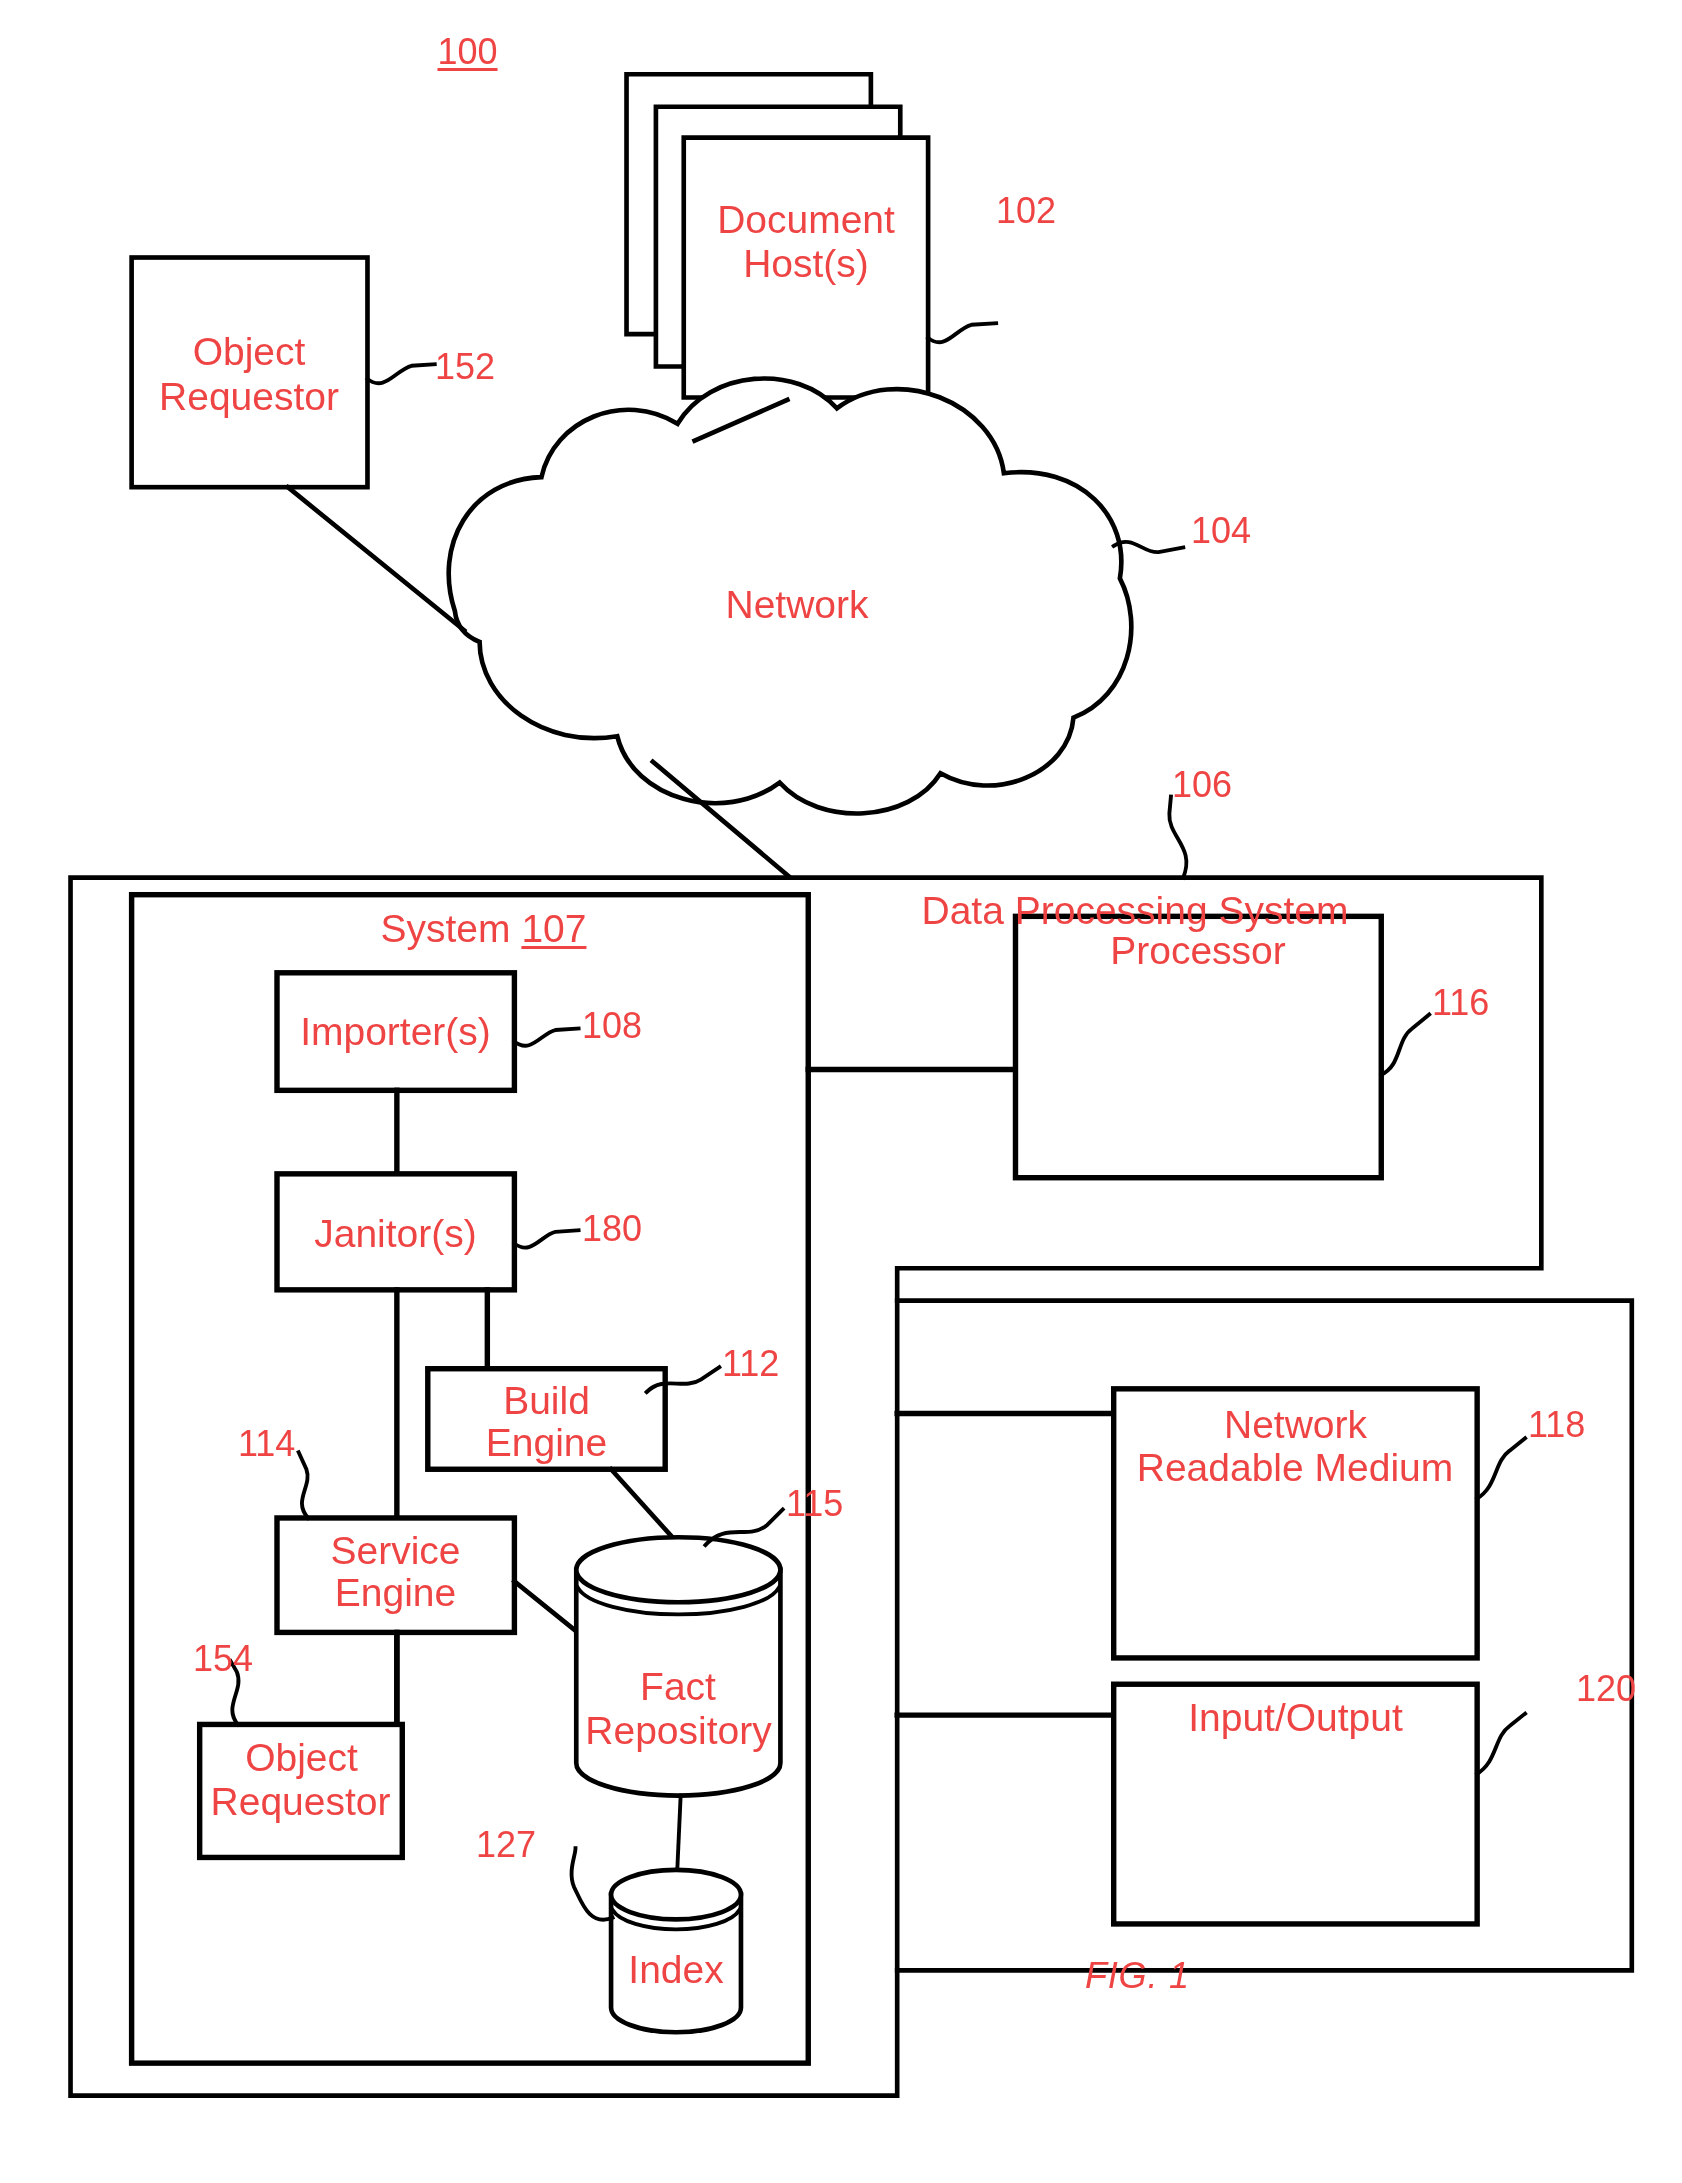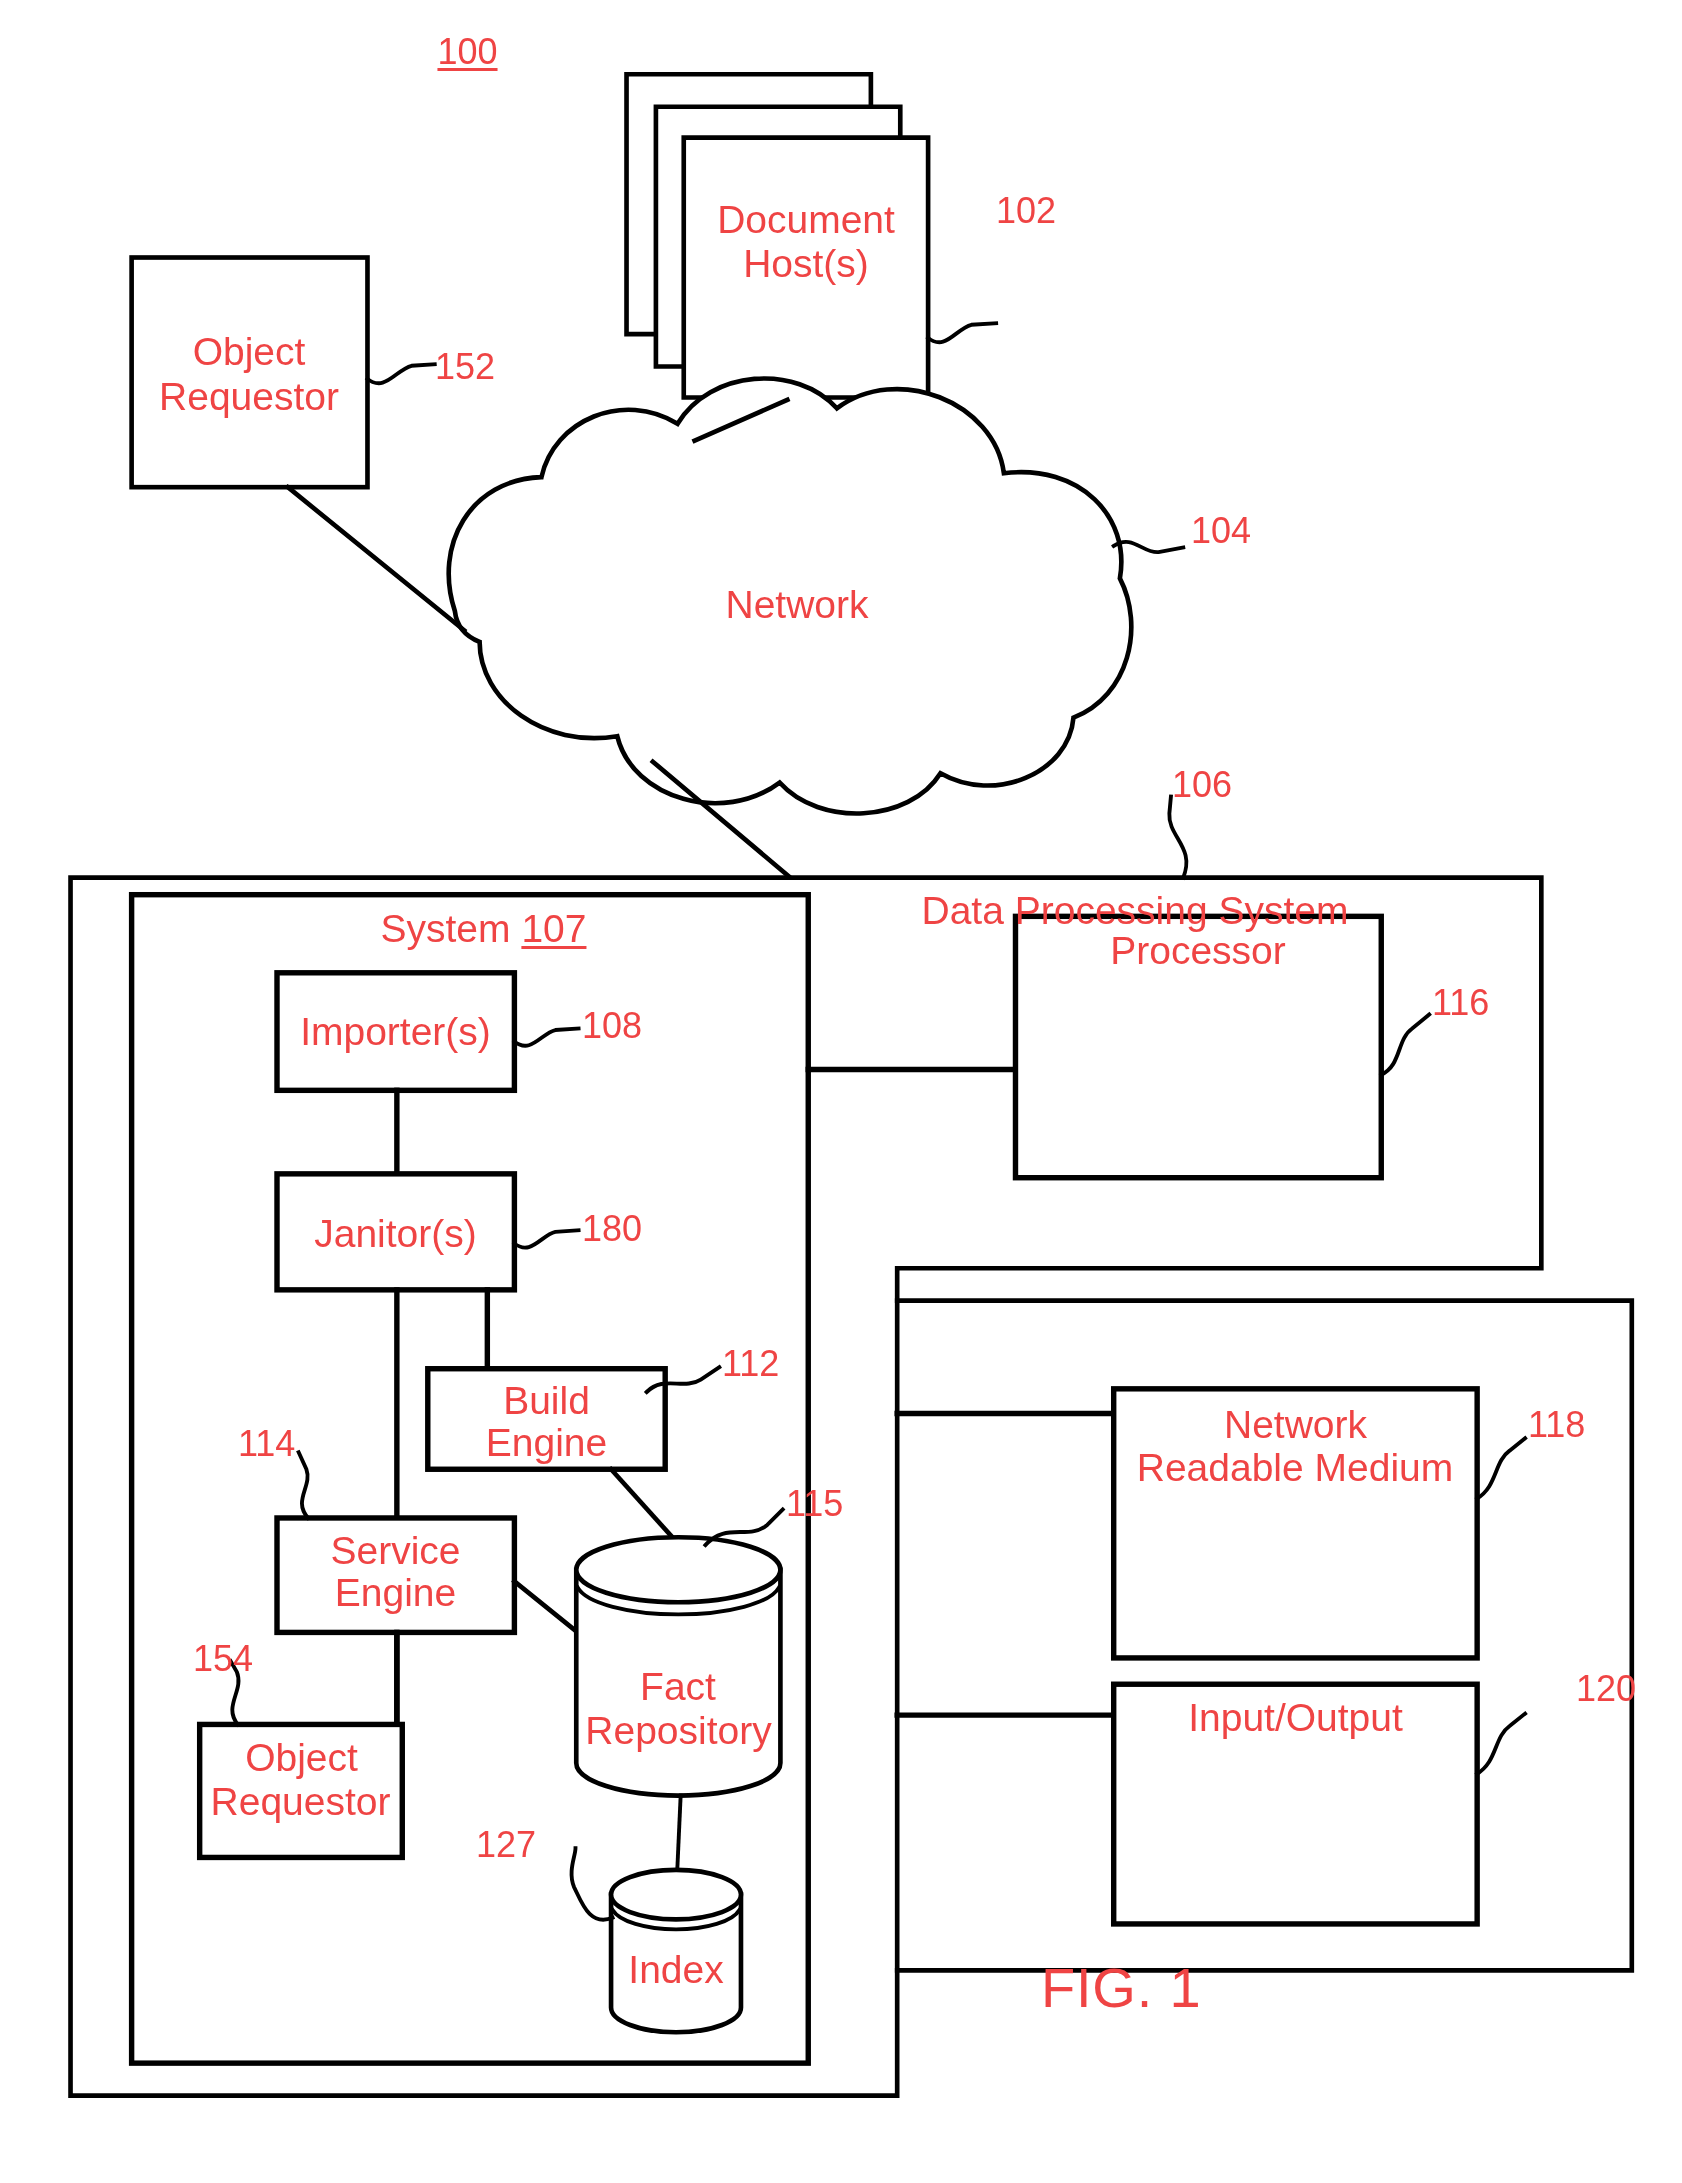--- a/index.html
+++ b/index.html
@@ -3,21 +3,21 @@
 <meta charset="utf-8">
 <style>
   html,body{margin:0;padding:0;background:#fff;}
   body{width:1683px;height:2183px;position:relative;
        font-family:"Liberation Sans",sans-serif;color:#000;overflow:hidden;}
   #fig{position:absolute;left:0;top:0;width:1683px;height:2183px;}
   .lbl{position:absolute;font-family:"Liberation Sans",sans-serif;
        color:#ef4444;white-space:pre;text-align:center;line-height:1.18;}
   .num{font-size:36px;}
   .boxtxt{font-size:39px;}
-  .fig1{font-size:56px;font-weight:400;letter-spacing:0.8px;}
+  .fig1{font-style:italic;font-size:36px;font-weight:400;letter-spacing:0.8px;margin-left:44px;}
   .u{text-decoration:underline;text-underline-offset:3.9px;}
 </style>
 </head>
 <body>
 
 <svg id="fig" viewBox="0 0 2176 2823" xmlns="http://www.w3.org/2000/svg">
   <rect x="0" y="0" width="2176" height="2823" fill="#ffffff"></rect>
 
   <g fill="none" stroke="#000" stroke-width="6" stroke-linecap="square">
 

